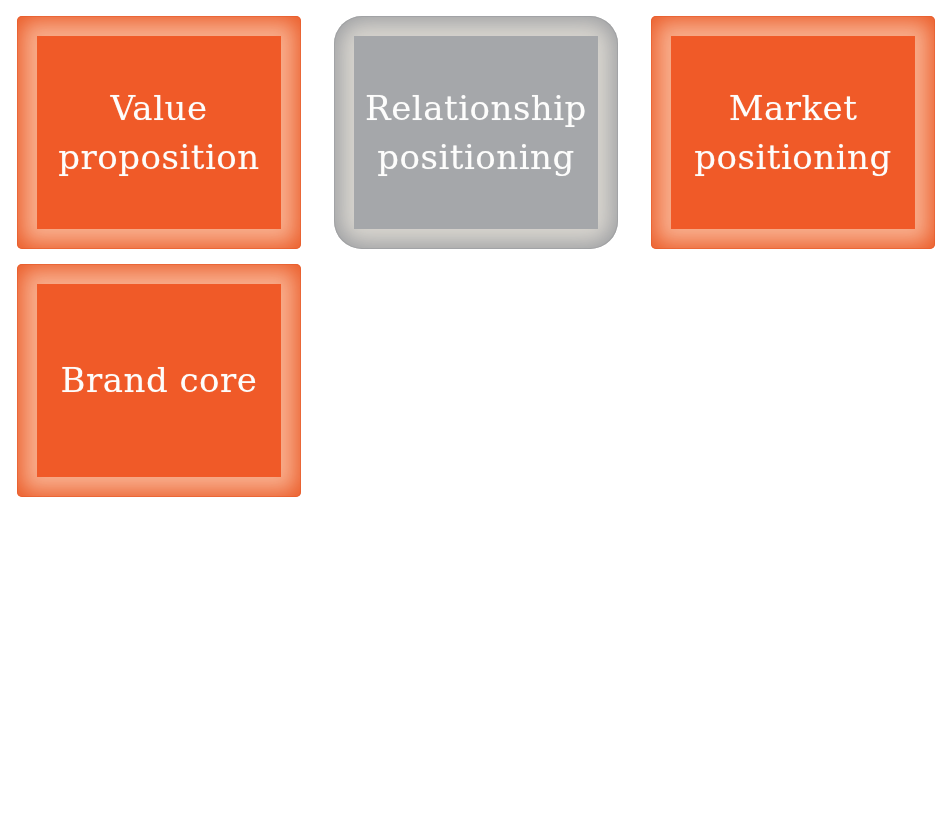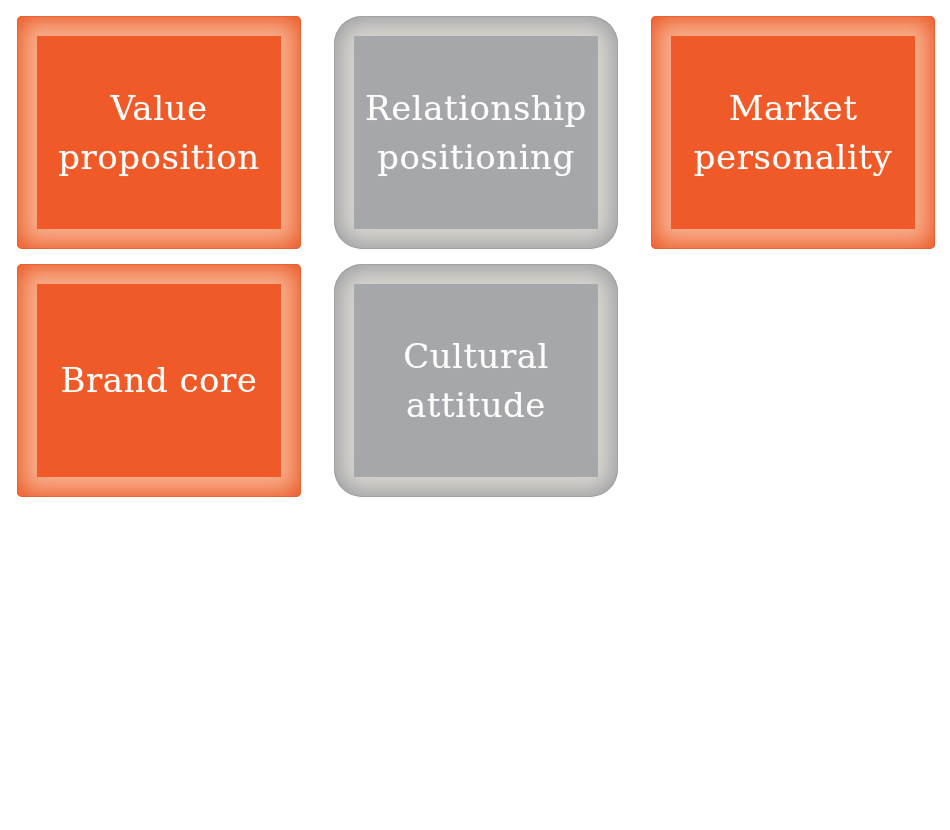--- a/index.html
+++ b/index.html
@@ -78,34 +78,28 @@
   <div class="cell gray">
     <div class="fill">
       <div class="label">Relationship
 positioning</div>
     </div>
   </div>
 
   <div class="cell orange">
     <div class="fill">
       <div class="label">Market
-personality</div>
+positioning</div>
     </div>
   </div>
 
 
   <div class="cell orange">
     <div class="fill">
       <div class="label">Brand core</div>
     </div>
   </div>
 
 
 
-  <div class="cell gray">
-    <div class="fill">
-      <div class="label">Cultural
-attitude</div>
-    </div>
-  </div>
 
 
 </div>
 
 </body></html>

